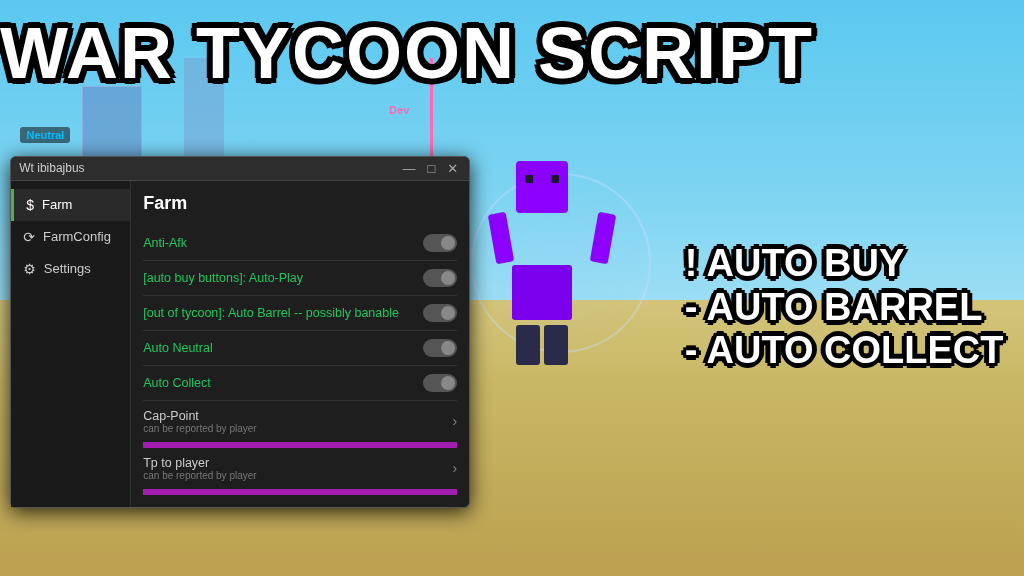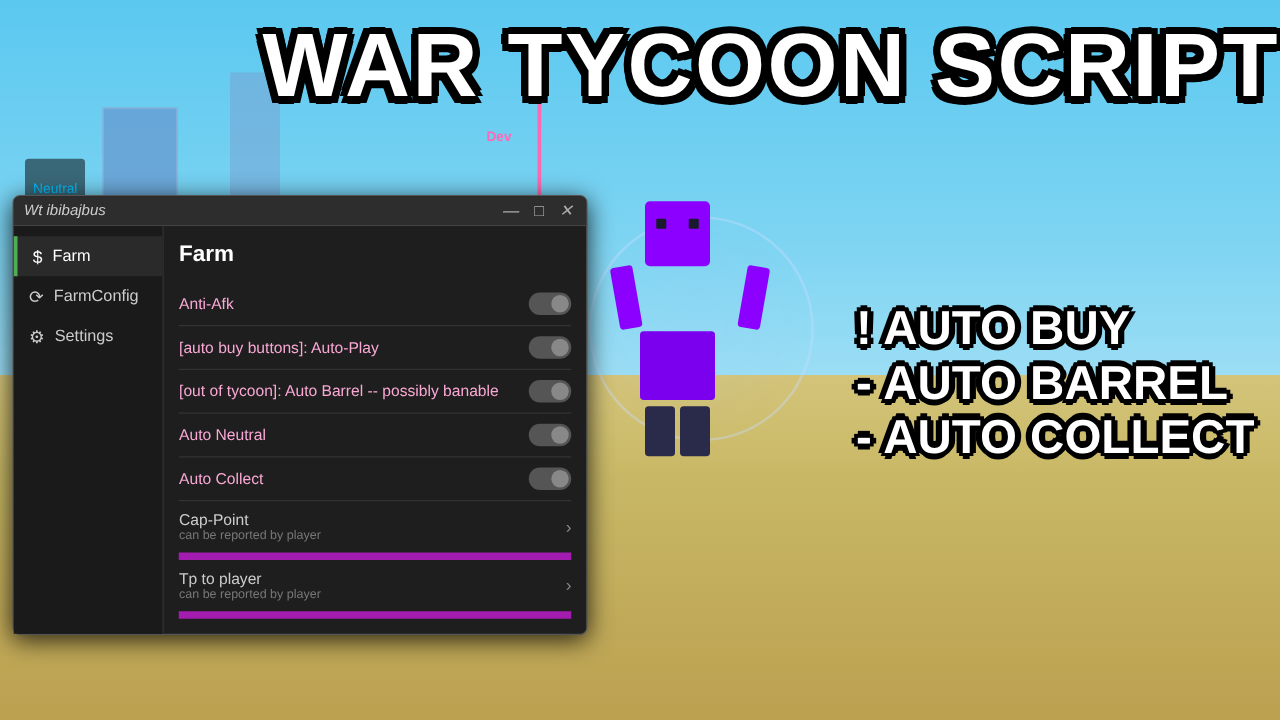--- a/index.html
+++ b/index.html
@@ -56,22 +56,22 @@
     }
 
     
     .neutral-tag {
       position: absolute;
       top: 22%;
       left: 2%;
       background: rgba(0,0,0,0.5);
       color: #00BFFF;
       font-size: 11px;
-      font-weight: normal;
-      padding: 18px 6px;
+      font-weight: bold;
+      padding: 2px 6px;
       border-radius: 3px;
     }
 
     
     .dev-label {
       position: absolute;
       top: 18%;
       left: 38%;
       color: #FF69B4;
       font-size: 11px;
@@ -160,21 +160,21 @@
       border: 2px solid rgba(200,220,255,0.4);
       border-radius: 50%;
       background: radial-gradient(circle, rgba(150,200,255,0.1) 0%, transparent 70%);
     }
 
     
     .main-title {
       position: absolute;
       top: 2%;
       left: 0; right: 0;
-      text-align: right;
+      text-align: left;
       z-index: 20;
       font-family: Impact, Arial Black, sans-serif;
       font-size: 72px;
       font-weight: 900;
       color: white;
       text-transform: uppercase;
       letter-spacing: 2px;
       text-shadow:
         -4px -4px 0 #000,
         4px -4px 0 #000,
@@ -231,21 +231,20 @@
     }
 
     .panel-titlebar {
       display: flex;
       align-items: center;
       justify-content: space-between;
       padding: 4px 8px;
       background: #2d2d2d;
       border-radius: 6px 6px 0 0;
       border-bottom: 1px solid #444;
-      font-style: italic;
     }
 
     .panel-title-text {
       color: #ccc;
       font-size: 12px;
     }
 
     .titlebar-controls {
       display: flex;
       gap: 6px;
@@ -311,21 +310,21 @@
       justify-content: space-between;
       padding: 8px 0;
       border-bottom: 1px solid #333;
     }
 
     .toggle-row:last-child {
       border-bottom: none;
     }
 
     .toggle-label {
-      color: #f9a8d4;
+      color: #22c55e;
       font-size: 12.5px;
       flex: 1;
     }
 
     .toggle-sublabel {
       color: #777;
       font-size: 10px;
       display: block;
     }
 

